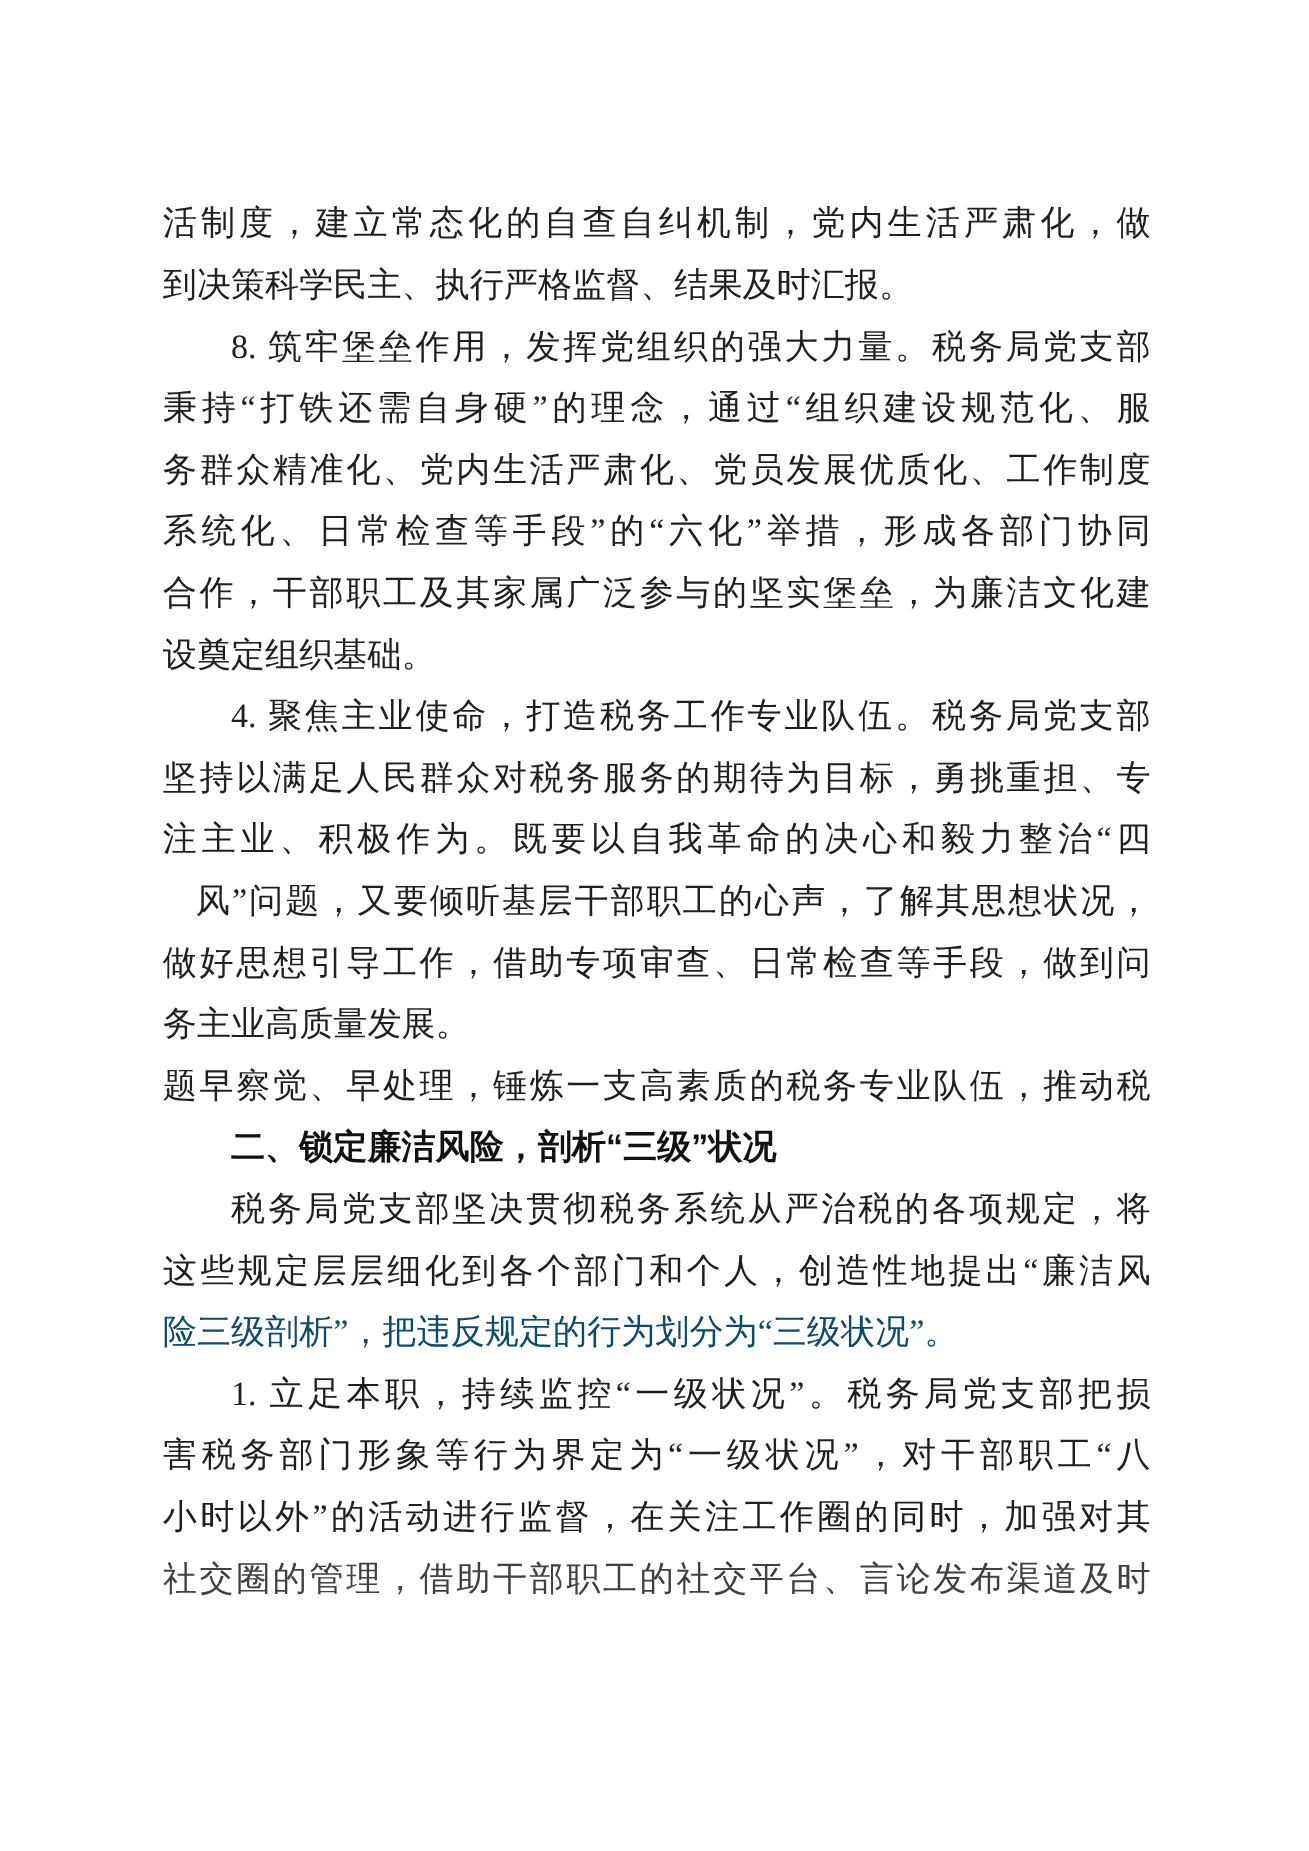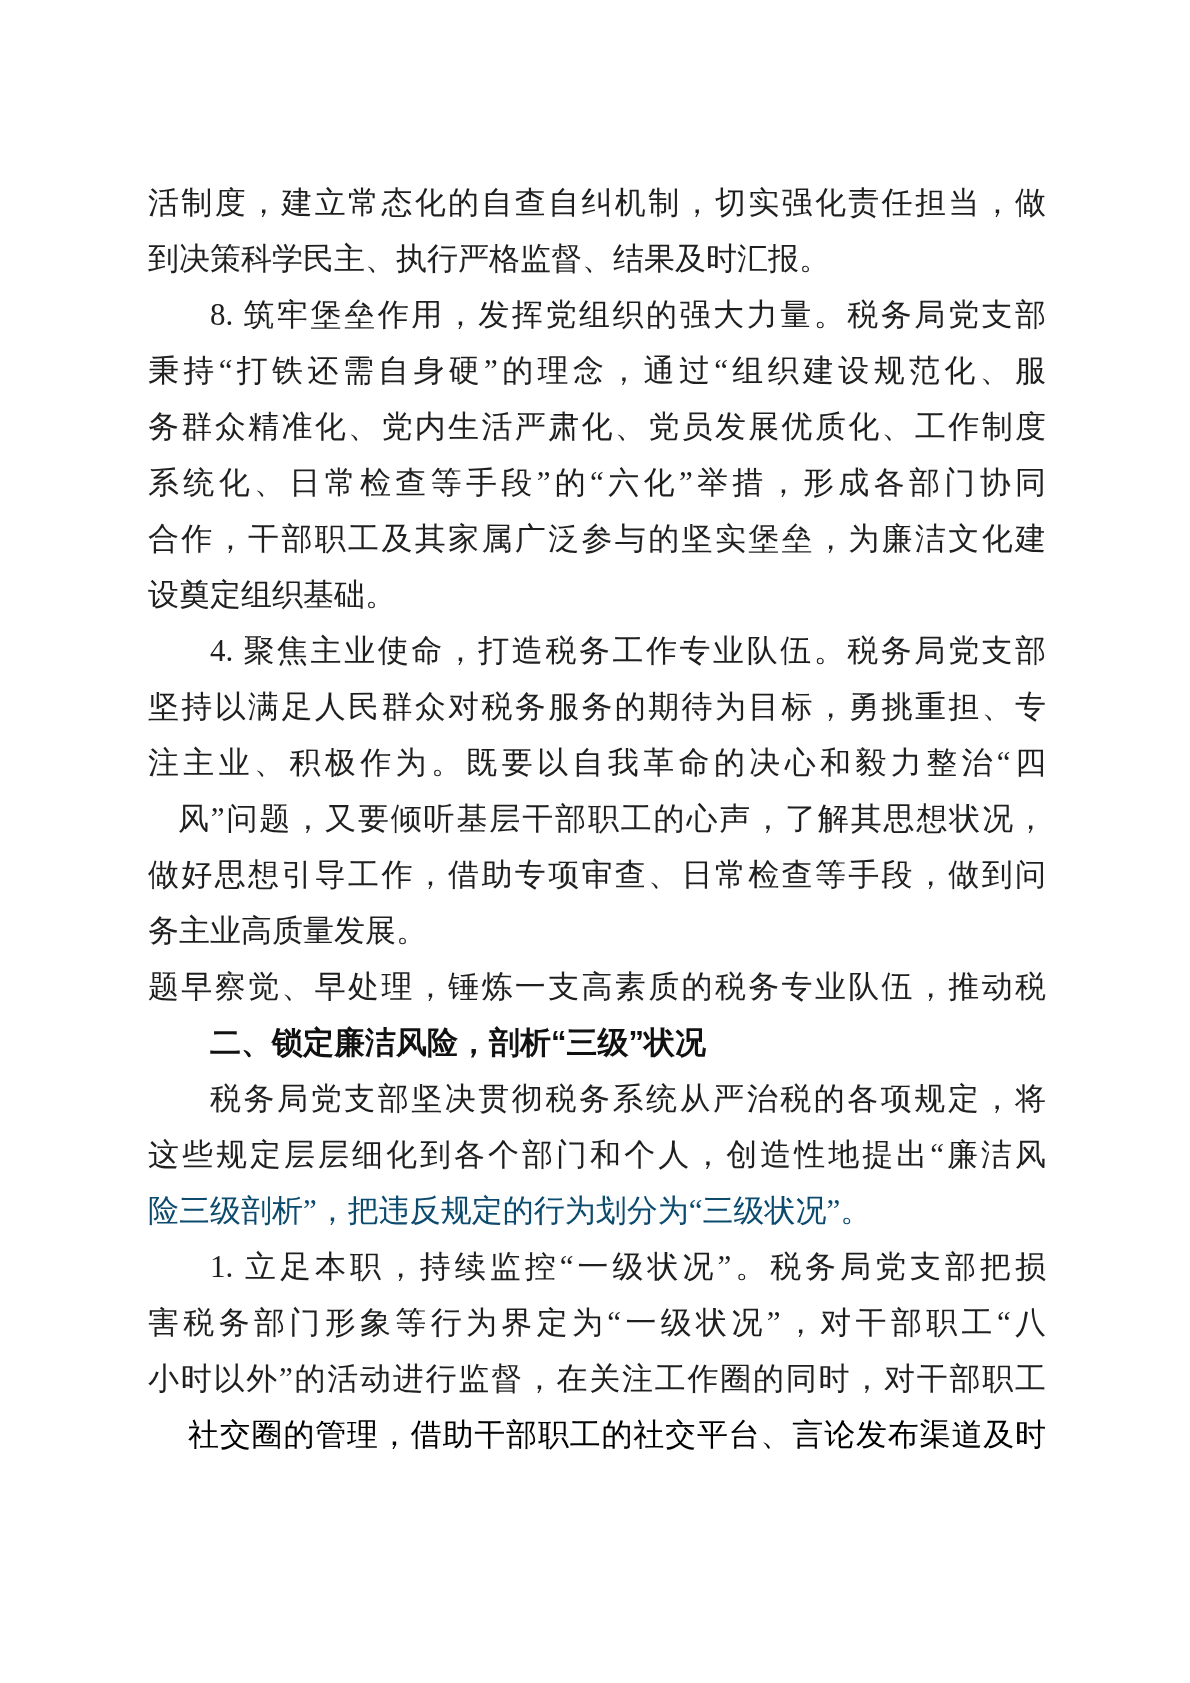--- a/index.html
+++ b/index.html
@@ -43,37 +43,37 @@
     font-weight: 700;
     color: #111111;
     text-align-last: left;
   }
 </style>
 </head>
 <body>
 
 <div class="page" style="background: rgb(255, 255, 255);">
   <div class="content" id="document-body">
-      <div class="line" style="color: rgb(31, 31, 31);">活制度，建立常态化的自查自纠机制，切实强化责任担当，做</div>
+      <div class="line" style="color: rgb(31, 31, 31);">活制度，建立常态化的自查自纠机制，党内生活严肃化，做</div>
       <div class="line end" style="color: rgb(31, 31, 31);">到决策科学民主、执行严格监督、结果及时汇报。</div>
       <div class="line indent" style="color: rgb(31, 31, 31);">8. 筑牢堡垒作用，发挥党组织的强大力量。税务局党支部</div>
       <div class="line" style="color: rgb(31, 31, 31);">秉持“打铁还需自身硬”的理念，通过“组织建设规范化、服</div>
       <div class="line" style="color: rgb(31, 31, 31);">务群众精准化、党内生活严肃化、党员发展优质化、工作制度</div>
       <div class="line" style="color: rgb(31, 31, 31);">系统化、日常检查等手段”的“六化”举措，形成各部门协同</div>
       <div class="line" style="color: rgb(31, 31, 31);">合作，干部职工及其家属广泛参与的坚实堡垒，为廉洁文化建</div>
       <div class="line end" style="color: rgb(31, 31, 31);">设奠定组织基础。</div>
       <div class="line indent" style="color: rgb(31, 31, 31);">4. 聚焦主业使命，打造税务工作专业队伍。税务局党支部</div>
       <div class="line" style="color: rgb(31, 31, 31);">坚持以满足人民群众对税务服务的期待为目标，勇挑重担、专</div>
       <div class="line" style="color: rgb(31, 31, 31);">注主业、积极作为。既要以自我革命的决心和毅力整治“四</div>
       <div class="line" style="color: rgb(31, 31, 31); margin-left: 30px;">风”问题，又要倾听基层干部职工的心声，了解其思想状况，</div>
       <div class="line" style="color: rgb(31, 31, 31);">做好思想引导工作，借助专项审查、日常检查等手段，做到问</div>
       <div class="line end" style="color: rgb(31, 31, 31);">务主业高质量发展。</div>
       <div class="line" style="color: rgb(31, 31, 31);">题早察觉、早处理，锤炼一支高素质的税务专业队伍，推动税</div>
       <div class="line indent heading end" style="color: rgb(17, 17, 17);">二、锁定廉洁风险，剖析“三级”状况</div>
       <div class="line indent" style="color: rgb(31, 31, 31);">税务局党支部坚决贯彻税务系统从严治税的各项规定，将</div>
       <div class="line" style="color: rgb(31, 31, 31);">这些规定层层细化到各个部门和个人，创造性地提出“廉洁风</div>
       <div class="line end" style="color: #0c4a6e;">险三级剖析”，把违反规定的行为划分为“三级状况”。</div>
       <div class="line indent" style="color: rgb(31, 31, 31);">1. 立足本职，持续监控“一级状况”。税务局党支部把损</div>
       <div class="line" style="color: rgb(31, 31, 31);">害税务部门形象等行为界定为“一级状况”，对干部职工“八</div>
-      <div class="line" style="color: rgb(31, 31, 31);">小时以外”的活动进行监督，在关注工作圈的同时，对干部职工</div>
-      <div class="line" style="color: #000000; margin-left: 40px;">社交圈的管理，借助干部职工的社交平台、言论发布渠道及时</div>
+      <div class="line" style="color: rgb(31, 31, 31);">小时以外”的活动进行监督，在关注工作圈的同时，加强对其</div>
+      <div class="line" style="color: #404040;">社交圈的管理，借助干部职工的社交平台、言论发布渠道及时</div>
     </div>
 </div>
 
 </body></html>

